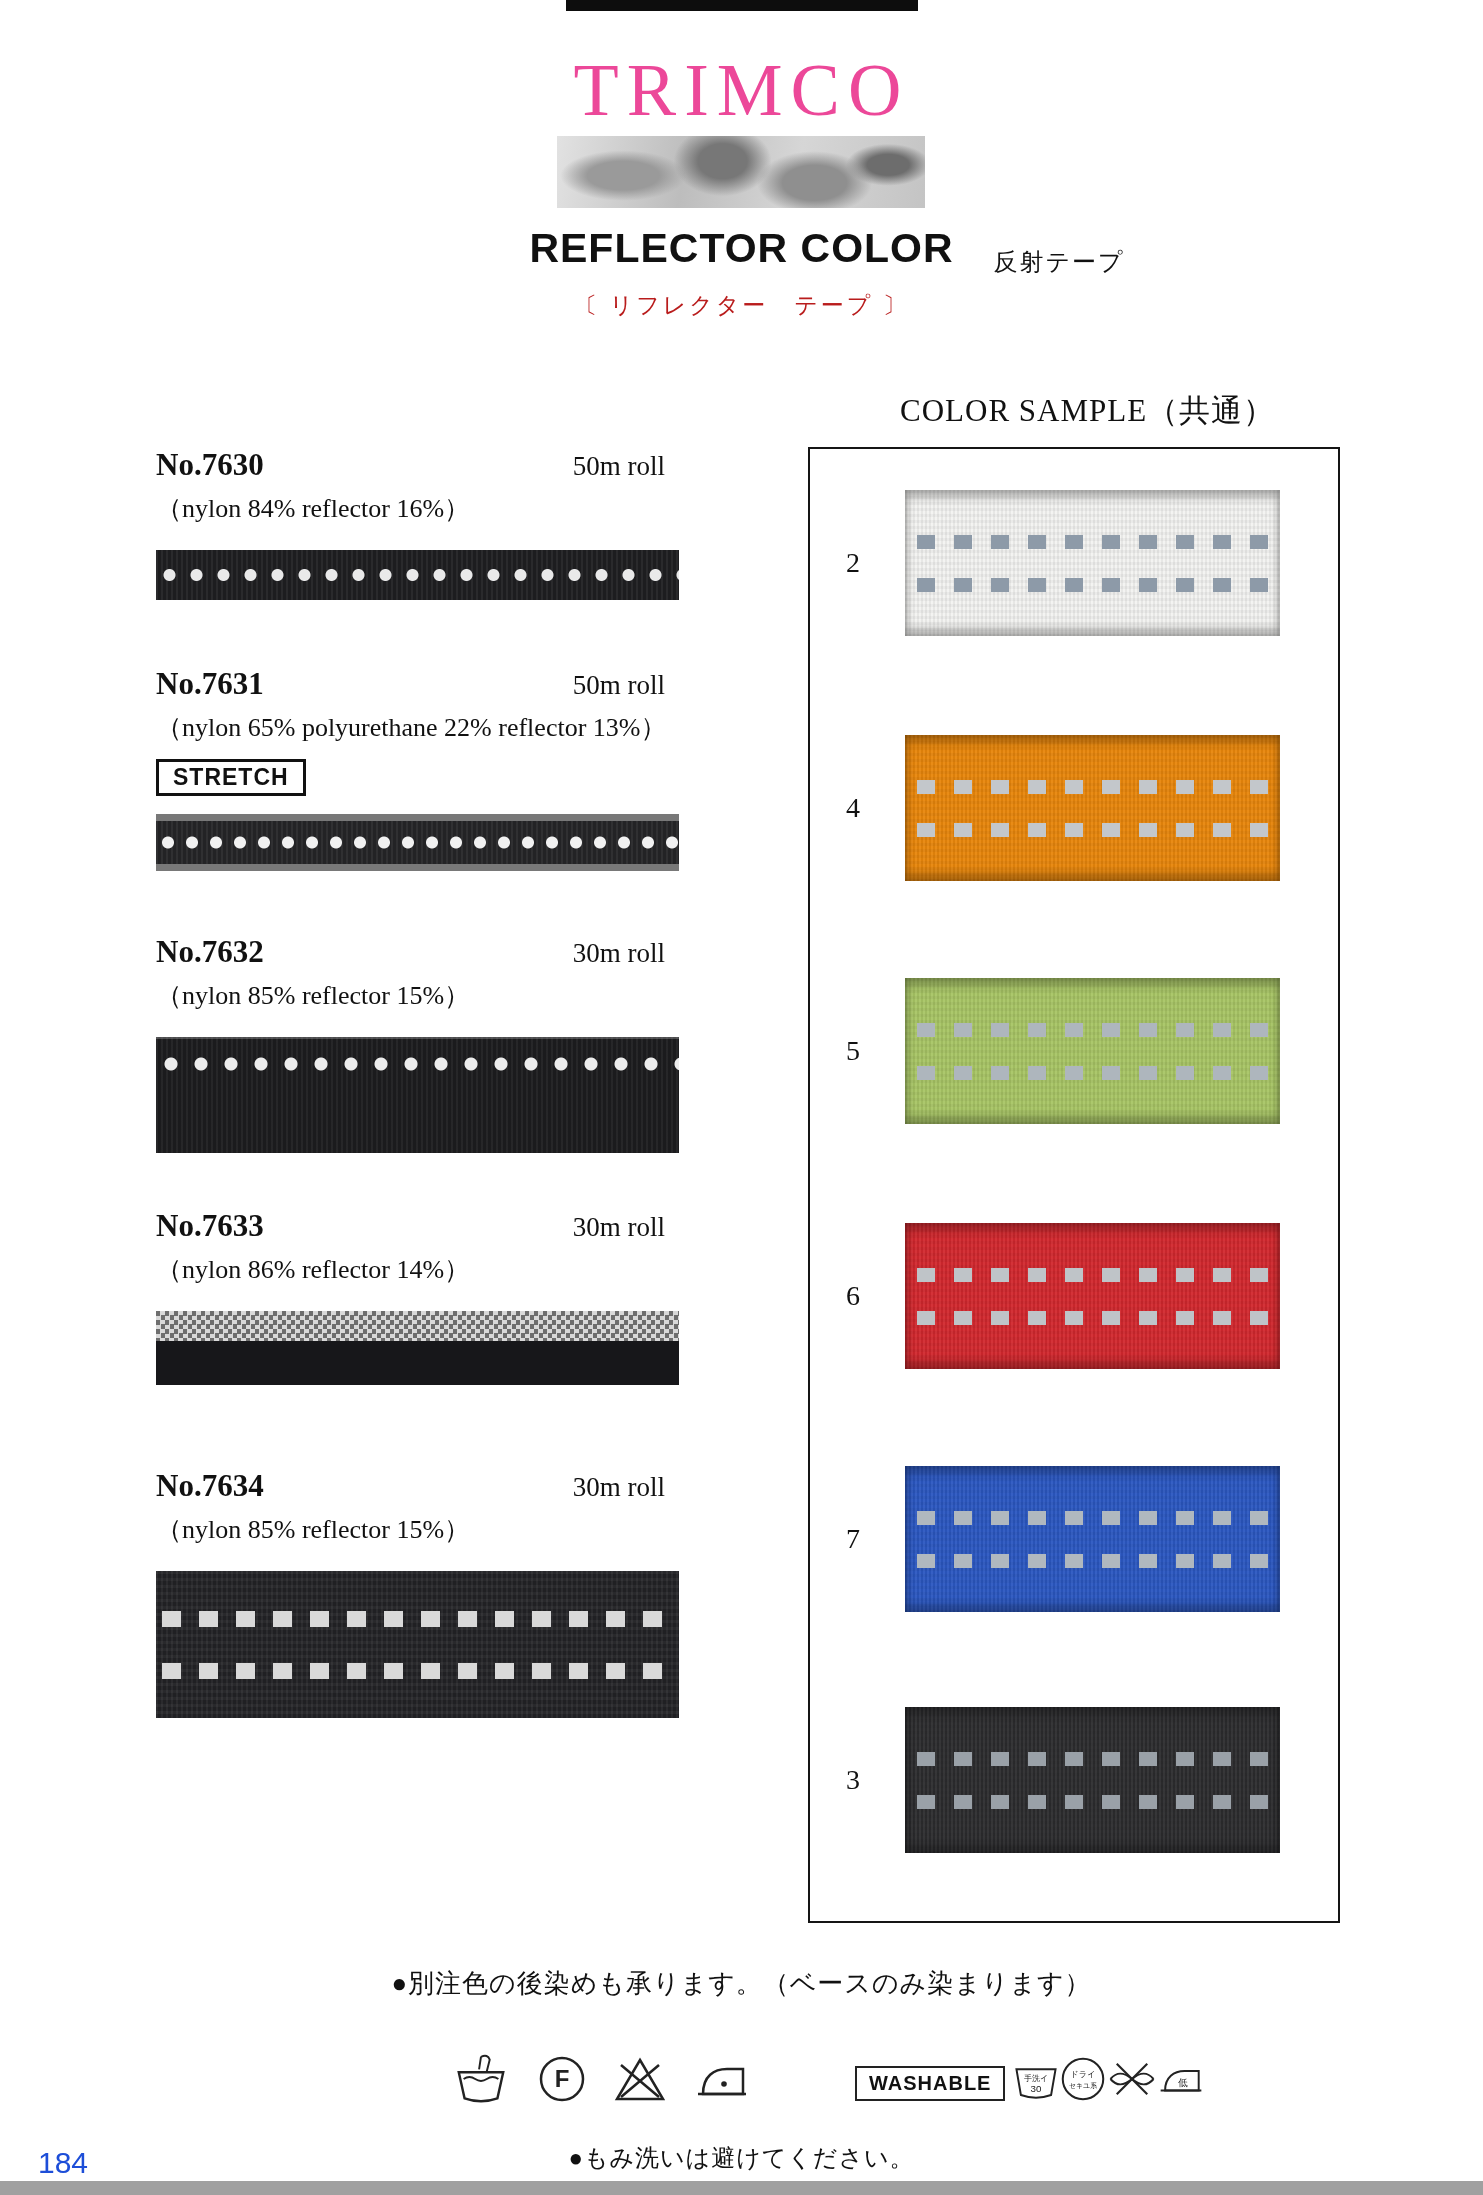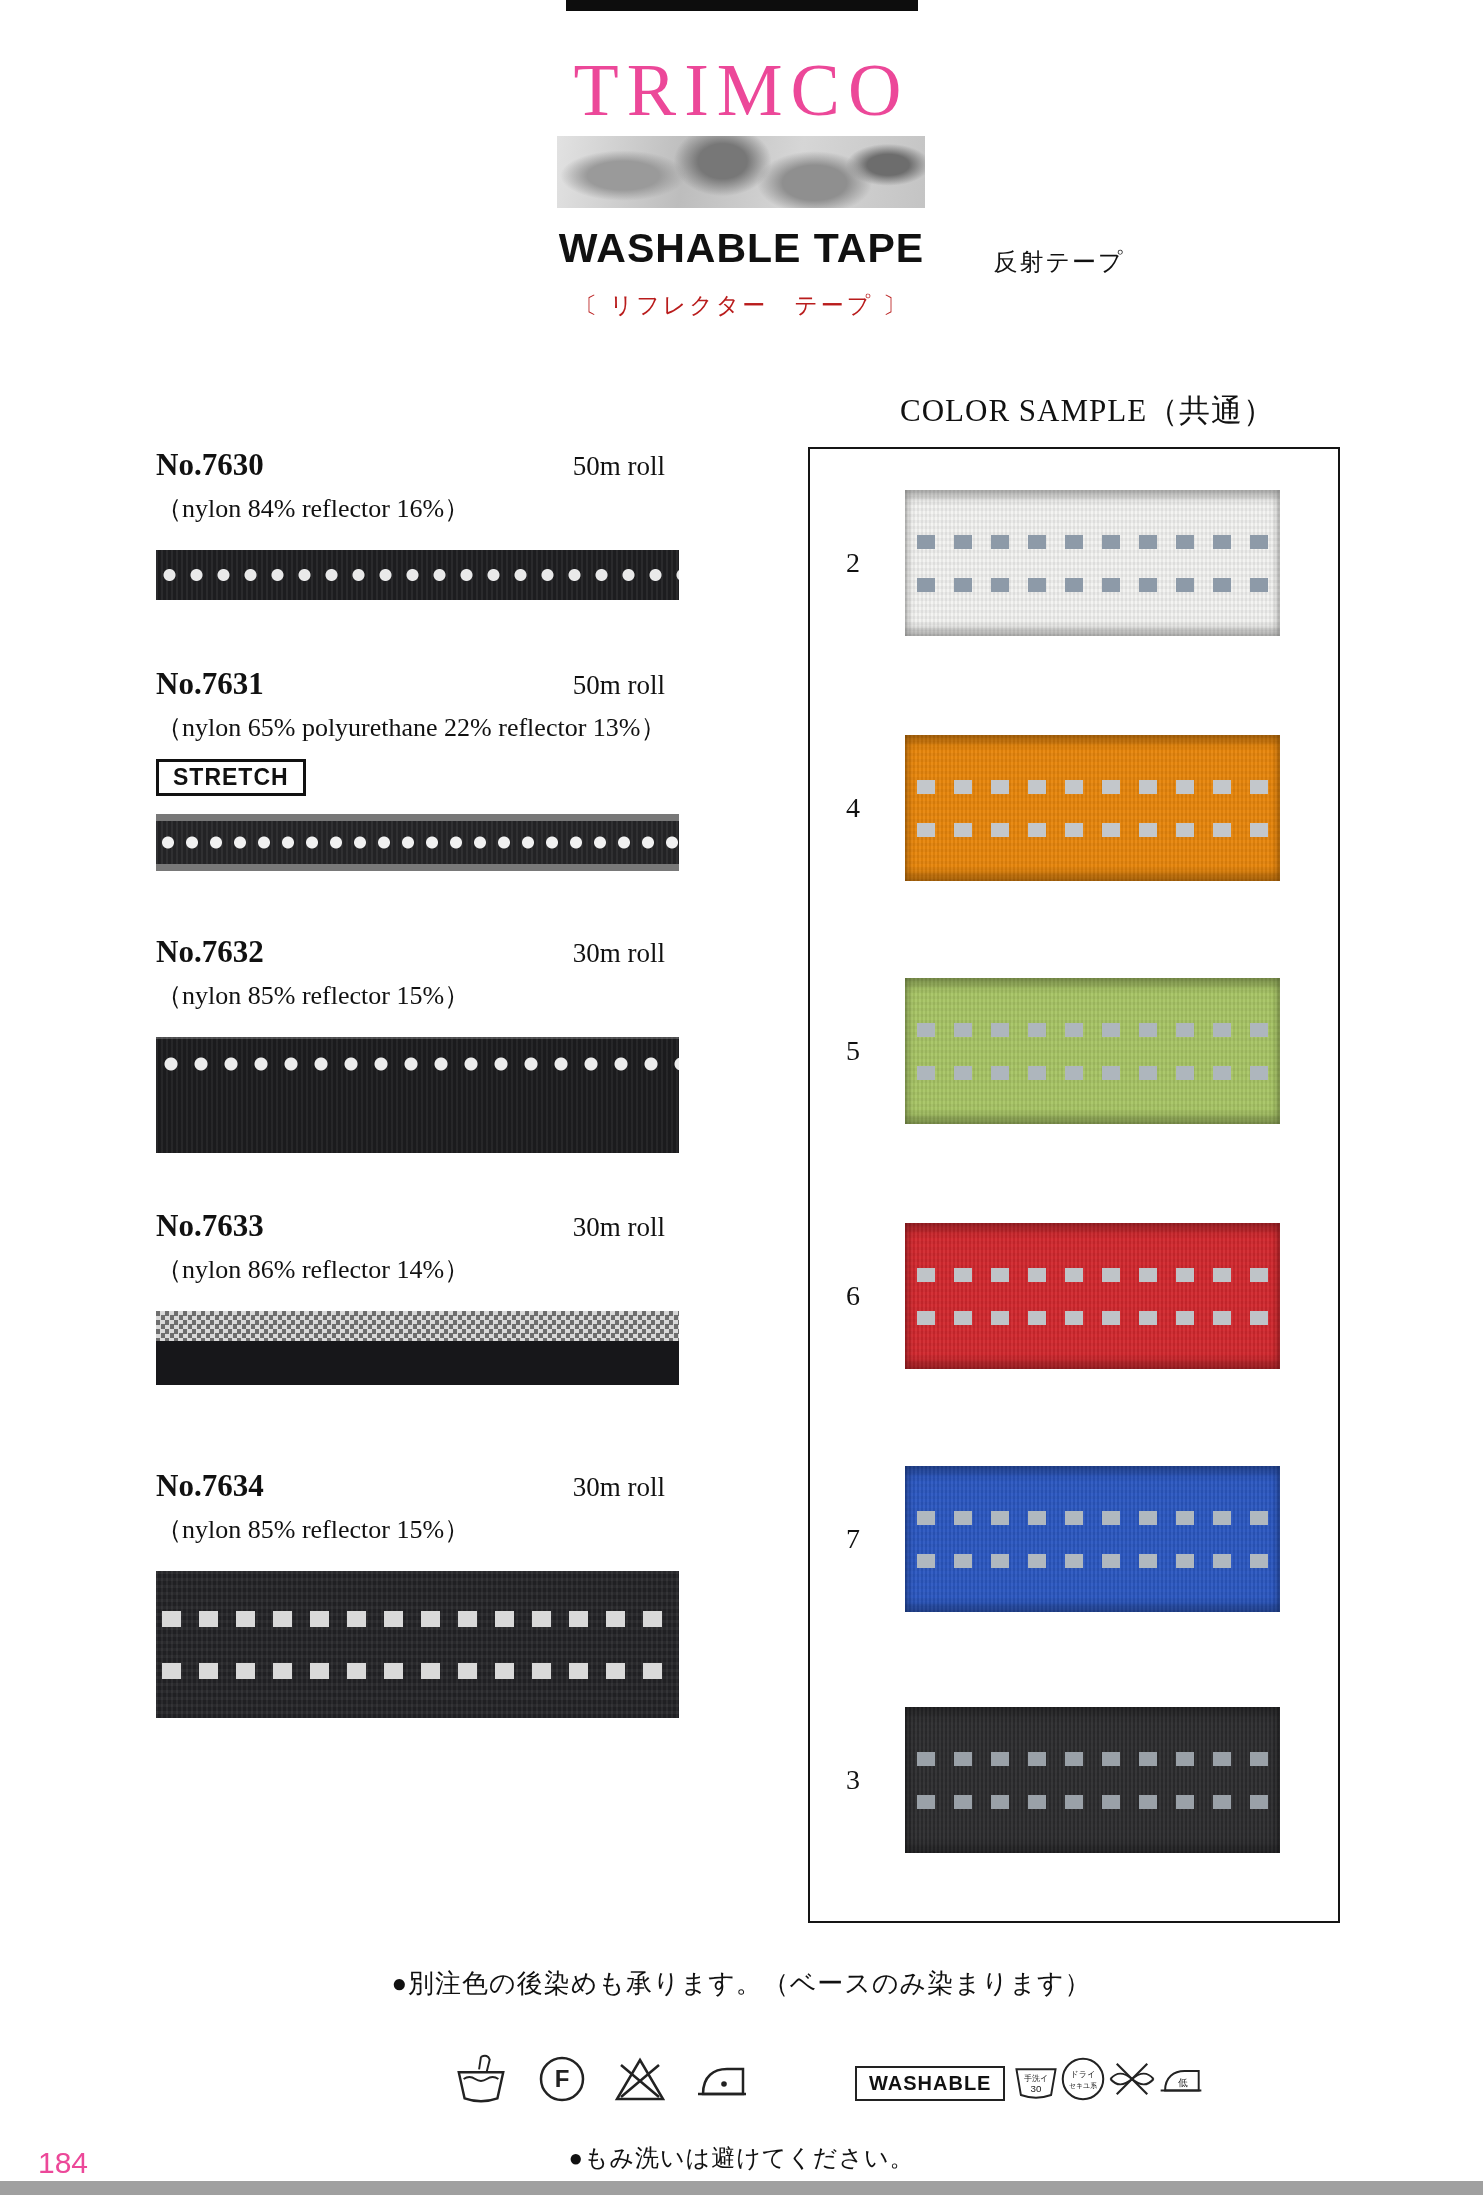--- a/index.html
+++ b/index.html
@@ -84,35 +84,35 @@
   
   .dye-note{position:absolute;top:1966px;left:0;right:0;text-align:center;
     font-size:26px;letter-spacing:1px;}
   .care-left{position:absolute;left:452px;top:2052px;display:flex;align-items:center;gap:28px;}
   .care-right{position:absolute;left:1012px;top:2056px;display:flex;align-items:center;}
   .washable-badge{position:absolute;left:855px;top:2066px;border:2px solid #222;
     padding:4px 12px;font-size:20px;font-weight:bold;letter-spacing:1px;}
   .care-icon{display:block;}
   .icon-text{font-family:"Liberation Sans",sans-serif;fill:#222;}
   .wash-note{position:absolute;top:2142px;left:0;right:0;text-align:center;font-size:24px;letter-spacing:1px;}
-  .page-number{position:absolute;left:38px;top:2146px;font-size:30px;color:#ec4899;}
+  .page-number{position:absolute;left:38px;top:2146px;font-size:30px;color:#1d4ed8;}
   .bottom-bar{position:absolute;left:0;right:0;bottom:0;height:14px;background:#a0a0a0;}
 </style>
 </head>
 <body>
 
 <div class="page">
 
   <div class="top-bar"></div>
 
   <div class="brand">TRIMCO</div>
   <div class="brand-photo"></div>
 
   <div class="title-row">
-    <h1 class="title-en">WASHABLE TAPE</h1>
+    <h1 class="title-en">REFLECTOR COLOR</h1>
     <span class="title-ja">反射テープ</span>
   </div>
   <div class="subtitle">〔 リフレクター　テープ 〕</div>
 
   <section class="product" style="top:447px">
     <div class="product-head">
       <span class="product-number">No.7630</span>
       <span class="product-roll">50m roll</span>
     </div>
     <div class="product-comp">（nylon 84% reflector 16%）</div>

